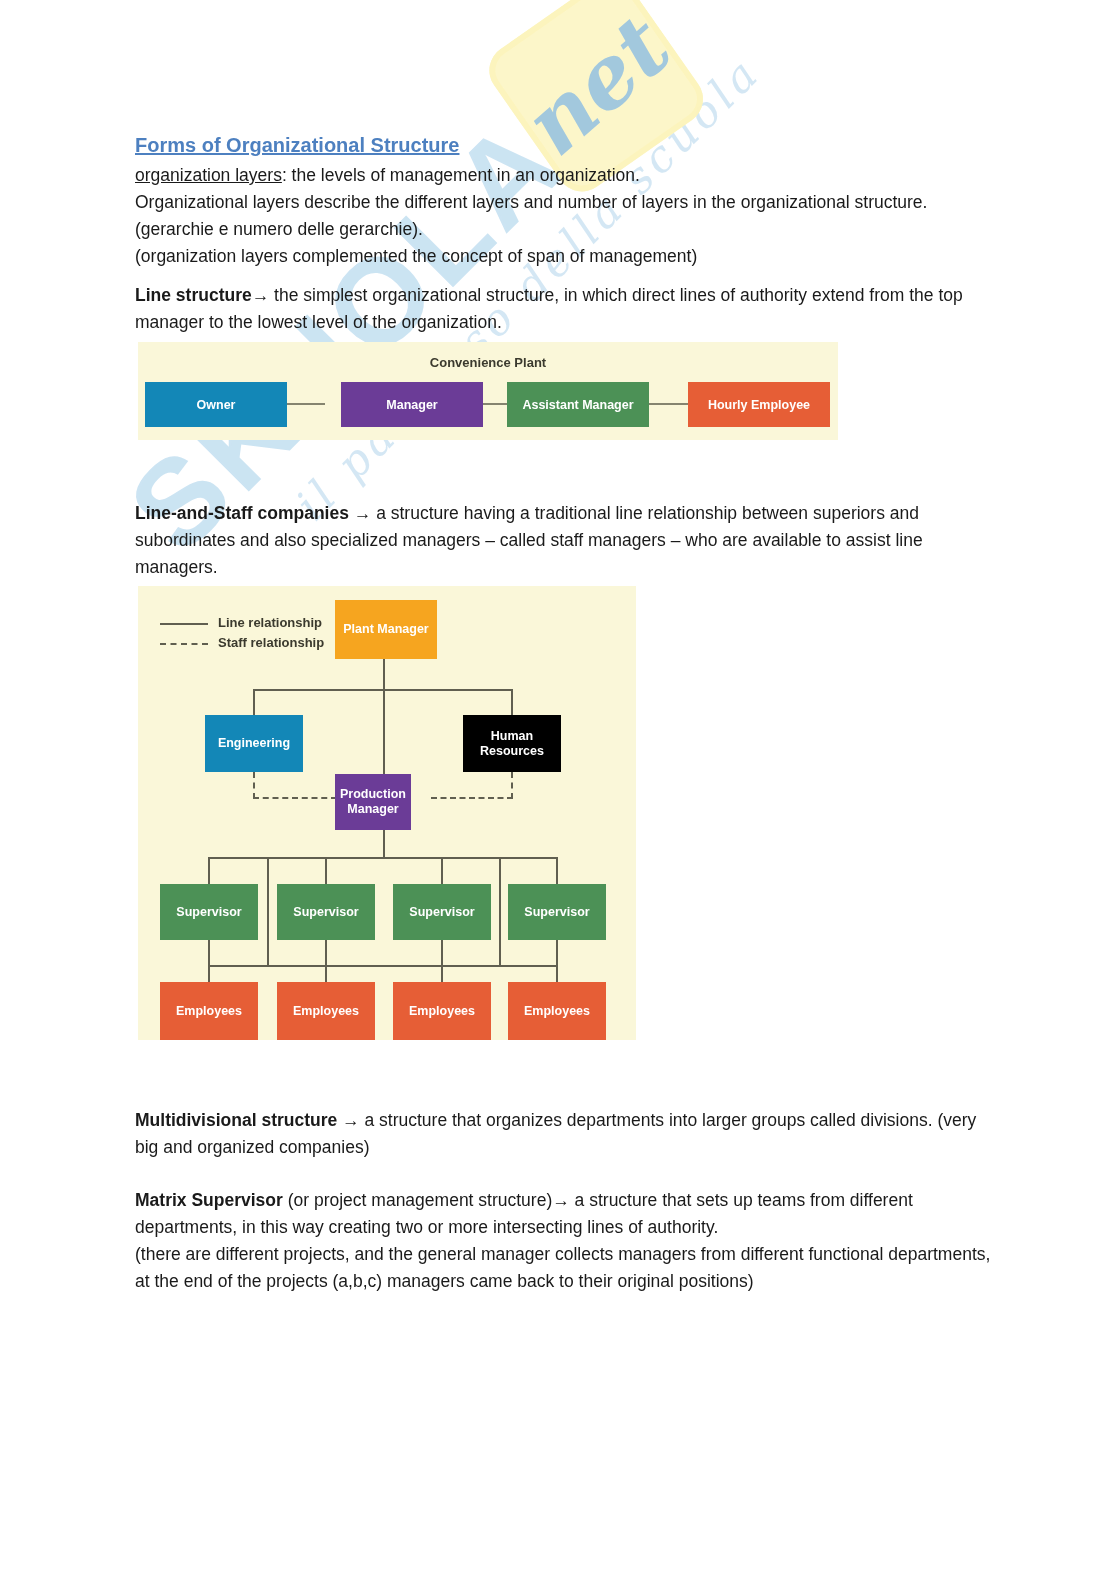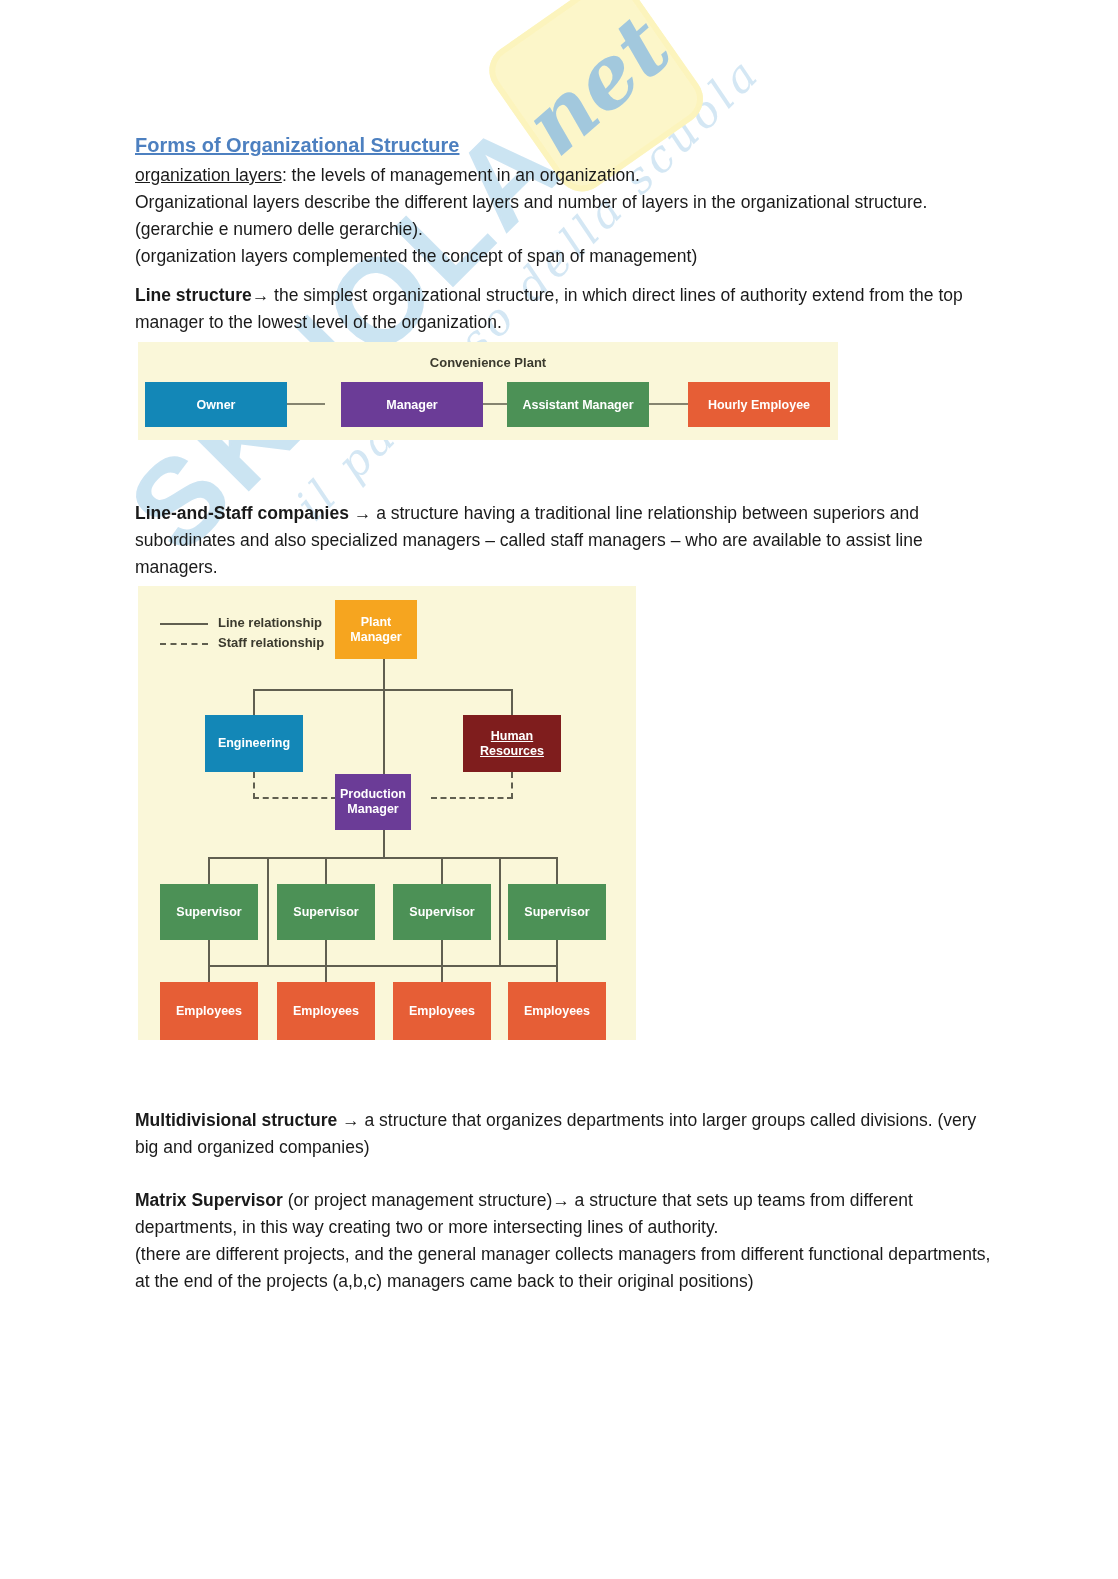--- a/index.html
+++ b/index.html
@@ -36,21 +36,21 @@
   .diagram1{position:relative;width:700px;height:98px;background:#faf7d9;margin-left:3px;}
   .d1-title{position:absolute;top:13px;left:0;width:100%;text-align:center;
             font-size:13px;font-weight:bold;color:#3b3a2e;line-height:15px;}
   .d1-box{position:absolute;top:40px;width:142px;height:45px;display:flex;
           align-items:center;justify-content:center;color:#ffffff;font-weight:bold;
           font-size:12.5px;text-align:center;line-height:14px;}
   .d1-line{position:absolute;top:61px;height:2px;background:#85846f;}
 
   .c-blue{background:#1387b7;} .c-purple{background:#6b3c97;}
   .c-green{background:#4c9156;} .c-orange{background:#e65e36;}
-  .c-amber{background:#f6a51f;} .c-taupe{background:#7f1d1d;text-decoration:underline;}
+  .c-amber{background:#f6a51f;} .c-taupe{background:#000000;}
 
   
   .diagram2{position:relative;width:498px;height:454px;background:#faf7d9;margin-left:3px;}
   .d2-box{position:absolute;display:flex;align-items:center;justify-content:center;
           color:#ffffff;font-weight:bold;font-size:12.5px;text-align:center;
           line-height:15px;padding:0 8px;box-sizing:border-box;}
   .lv{position:absolute;width:2px;background:#605f50;}   
   .lh{position:absolute;height:2px;background:#605f50;}  
   .dv{position:absolute;width:0;border-left:2px dashed #605f50;}  
   .dh{position:absolute;height:0;border-top:2px dashed #605f50;}  
@@ -121,21 +121,21 @@
       <div class="lv" style="left:70px;top:379px;height:17px;"></div>
       <div class="lv" style="left:187px;top:379px;height:17px;"></div>
       <div class="lv" style="left:303px;top:379px;height:17px;"></div>
       <div class="lv" style="left:418px;top:379px;height:17px;"></div>
 
       <div class="dv" style="left:115px;top:186px;height:27px;"></div>
       <div class="dh" style="left:115px;top:211px;width:84px;"></div>
       <div class="dv" style="left:373px;top:186px;height:27px;"></div>
       <div class="dh" style="left:293px;top:211px;width:82px;"></div>
 
-      <div class="d2-box c-amber" style="left:197px;top:14px;width:82px;height:59px;">Plant Manager</div>
+      <div class="d2-box c-amber" style="left:197px;top:14px;width:102px;height:59px;">Plant Manager</div>
       <div class="d2-box c-blue" style="left:67px;top:129px;width:98px;height:57px;">Engineering</div>
       <div class="d2-box c-taupe" style="left:325px;top:129px;width:98px;height:57px;">Human Resources</div>
       <div class="d2-box c-purple" style="left:197px;top:188px;width:76px;height:56px;">Production Manager</div>
 
       <div class="d2-box c-green" style="left:22px;top:298px;width:98px;height:56px;">Supervisor</div>
       <div class="d2-box c-green" style="left:139px;top:298px;width:98px;height:56px;">Supervisor</div>
       <div class="d2-box c-green" style="left:255px;top:298px;width:98px;height:56px;">Supervisor</div>
       <div class="d2-box c-green" style="left:370px;top:298px;width:98px;height:56px;">Supervisor</div>
 
       <div class="d2-box c-orange" style="left:22px;top:396px;width:98px;height:58px;">Employees</div>

